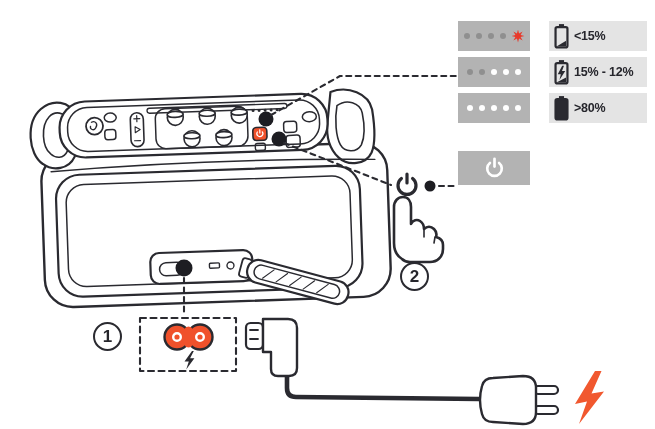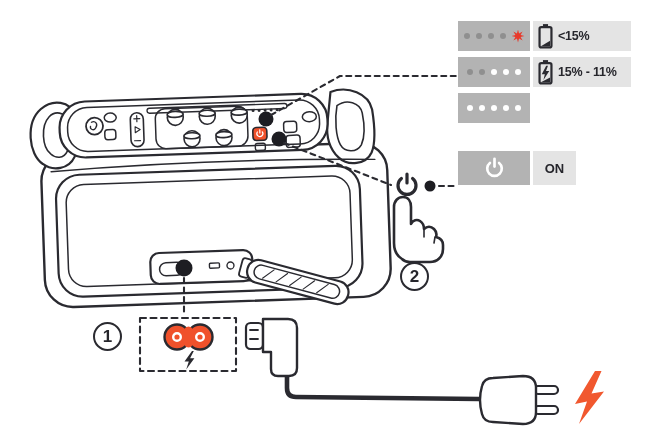--- a/index.html
+++ b/index.html
@@ -7,21 +7,21 @@
     width:655px;height:429px;position:relative;overflow:hidden;
     background:#ffffff;font-family:"Liberation Sans",sans-serif;
     -webkit-font-smoothing:antialiased;
   }
   #art{position:absolute;left:0;top:0;}
 
   
   .batt-table{position:absolute;left:458px;top:21px;}
   .b-row{display:flex;gap:3px;margin-bottom:6px;}
   .led-box{width:72px;height:30px;background:#b3b3b3;display:flex;align-items:center;justify-content:center;gap:6px;}
-  .info-box{width:98px;height:30px;background:#e4e4e4;display:flex;align-items:center;gap:4px;padding-left:4px;box-sizing:border-box;}
+  .info-box{width:98px;height:30px;background:#e4e4e4;display:flex;align-items:center;gap:4px;padding-left:4px;box-sizing:border-box;margin-left:16px;}
   .info-box .lbl{font-size:12.5px;font-weight:bold;color:#26262c;letter-spacing:-0.2px;white-space:nowrap;}
   .led{width:6px;height:6px;border-radius:50%;flex:0 0 auto;}
   .led.dim{background:#8f8f8f;}
   .led.on{background:#ffffff;}
   .led.blink{
     width:13px;height:13px;border-radius:0;background:#E8392B;
     clip-path:polygon(100% 50%,69.8% 58.2%,85.4% 85.4%,58.2% 69.8%,50% 100%,41.8% 69.8%,14.6% 85.4%,30.2% 58.2%,0% 50%,30.2% 41.8%,14.6% 14.6%,41.8% 30.2%,50% 0%,58.2% 30.2%,85.4% 14.6%,69.8% 41.8%);
   }
 
   
@@ -206,40 +206,46 @@
         <span class="led on"></span>
         <span class="led on"></span>
       </div>
     <div class="info-box">
       <svg width="17" height="26" viewBox="0 0 20 30">
         <rect x="7" y="1" width="6" height="3.5" fill="#2a2a30"></rect>
         <rect x="3" y="4.5" width="14" height="24" rx="2" fill="none" stroke="#2a2a30" stroke-width="2.6"></rect>
         <polygon points="4.6,27 15.4,21.5 15.4,27" fill="#2a2a30"></polygon>
         <polygon points="10.8,7.5 5.6,17.5 9.2,17.5 7.6,24.5 14.4,13.8 10.6,13.8 12.9,7.5" fill="#2a2a30"></polygon>
       </svg>
-      <span class="lbl">15% - 11%</span>
+      <span class="lbl">15% - 12%</span>
     </div>
   </div>
   <div class="b-row">
     <div class="led-box">
         <span class="led on"></span>
         <span class="led on"></span>
         <span class="led on"></span>
         <span class="led on"></span>
         <span class="led on"></span>
       </div>
+    <div class="info-box">
+      <svg width="17" height="26" viewBox="0 0 20 30">
+        <rect x="7" y="1" width="6" height="3.5" fill="#2a2a30"></rect>
+        <rect x="3" y="4.5" width="14" height="24" rx="2" fill="#2a2a30" stroke="#2a2a30" stroke-width="2.6"></rect>
+      </svg>
+      <span class="lbl">&gt;80%</span>
+    </div>
   </div>
 </div>
 
 <div class="pwr-table">
   <div class="p-row">
     <div class="p-led pwr-on">
       <svg width="23" height="23" viewBox="-12 -12 24 24" fill="none" stroke="currentColor" stroke-width="2.8" stroke-linecap="round">
         <path d="M-4.8,-5.8 A7.6,7.6 0 1 0 4.8,-5.8"></path>
           <path d="M0,-10.2 L0,-2"></path>
       </svg>
     </div>
-    <div class="p-lbl">ON</div>
   </div>
 </div>
 
 <div id="step1" class="step-circle">1</div>
 <div id="step2" class="step-circle">2</div>
 
 </body></html>

